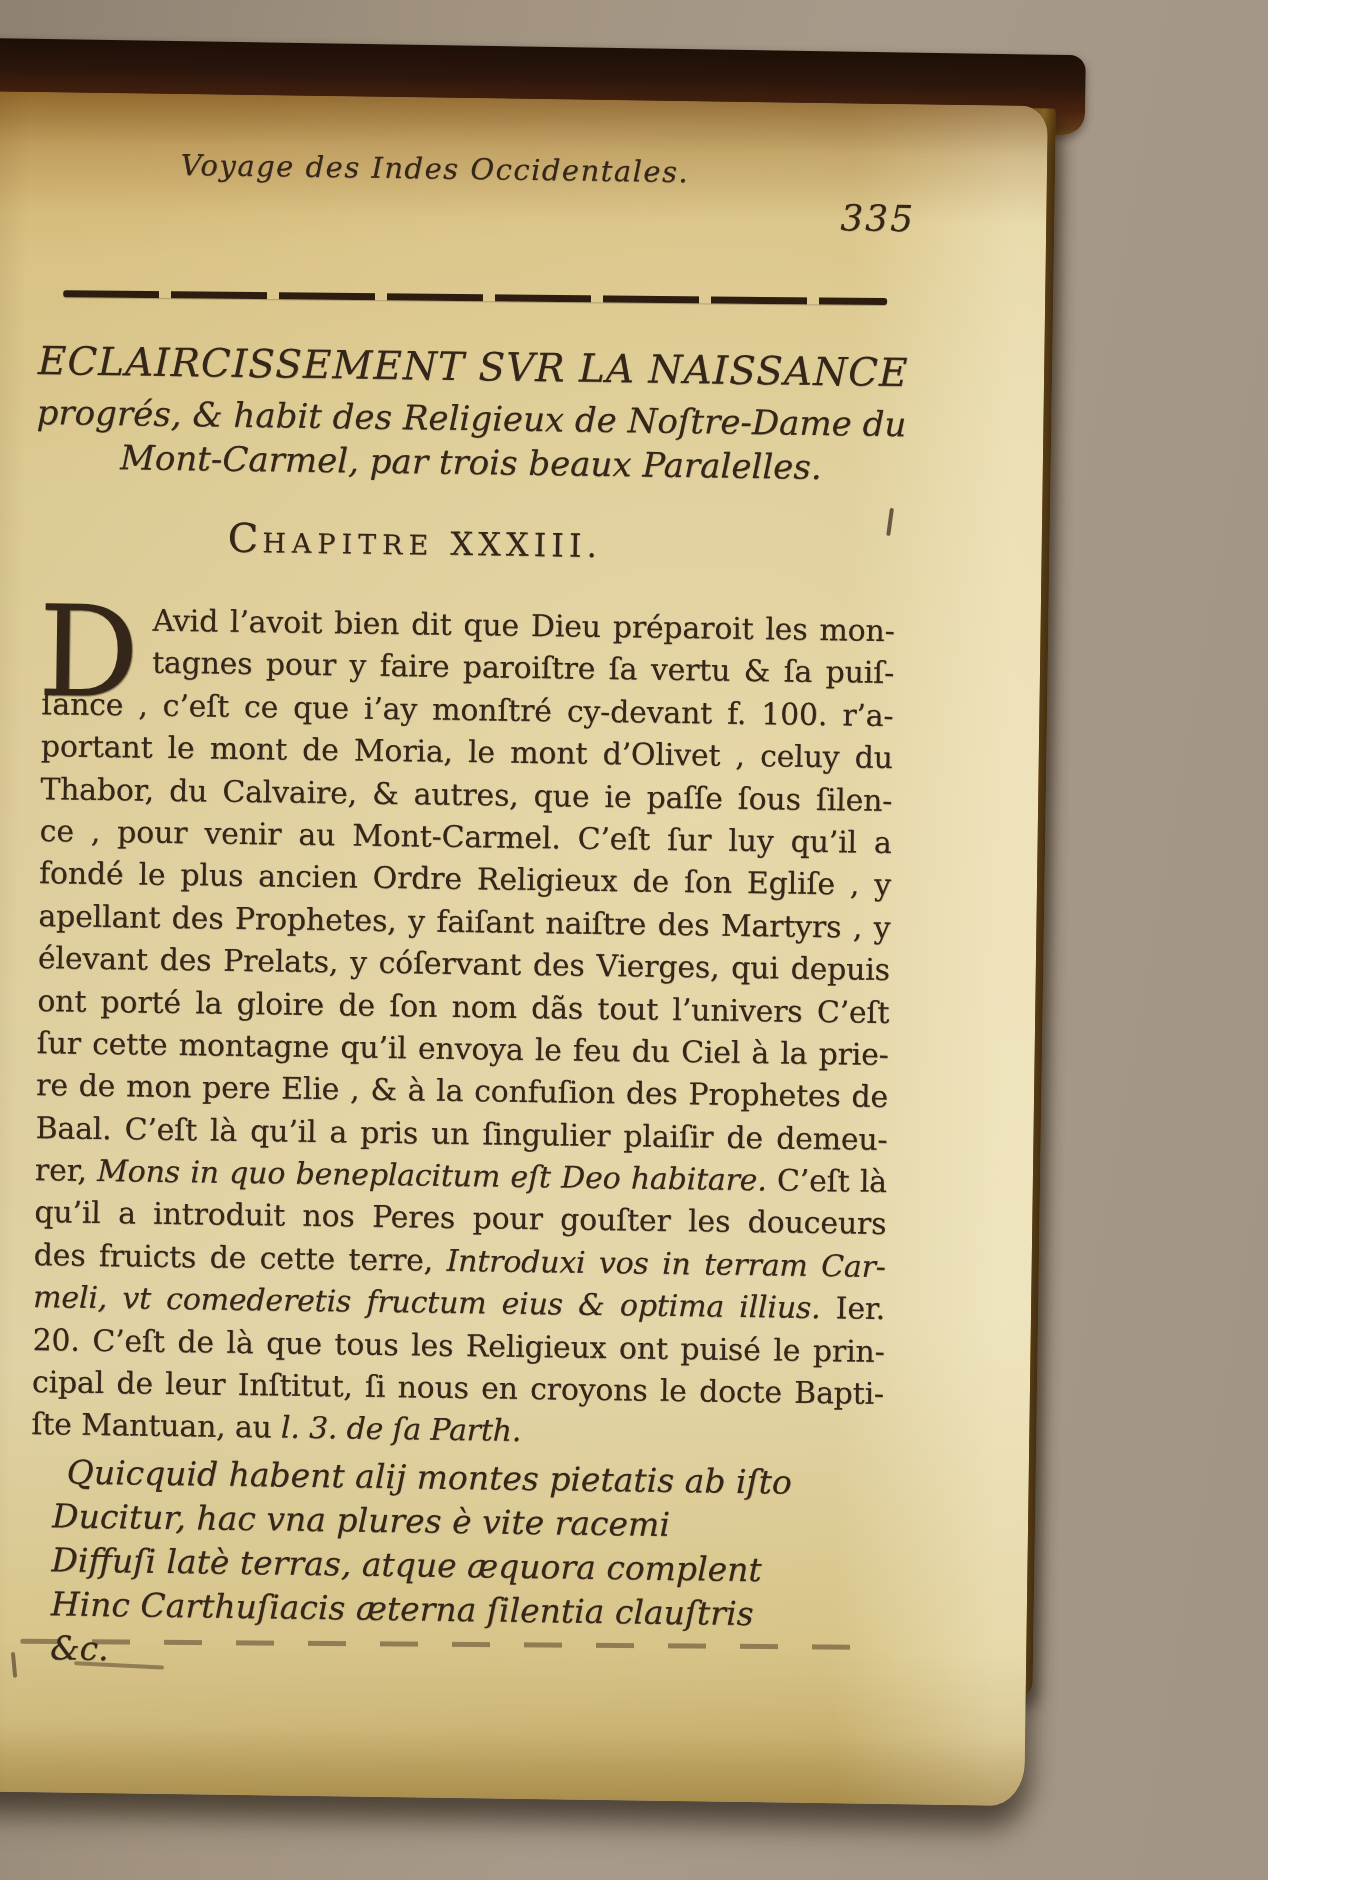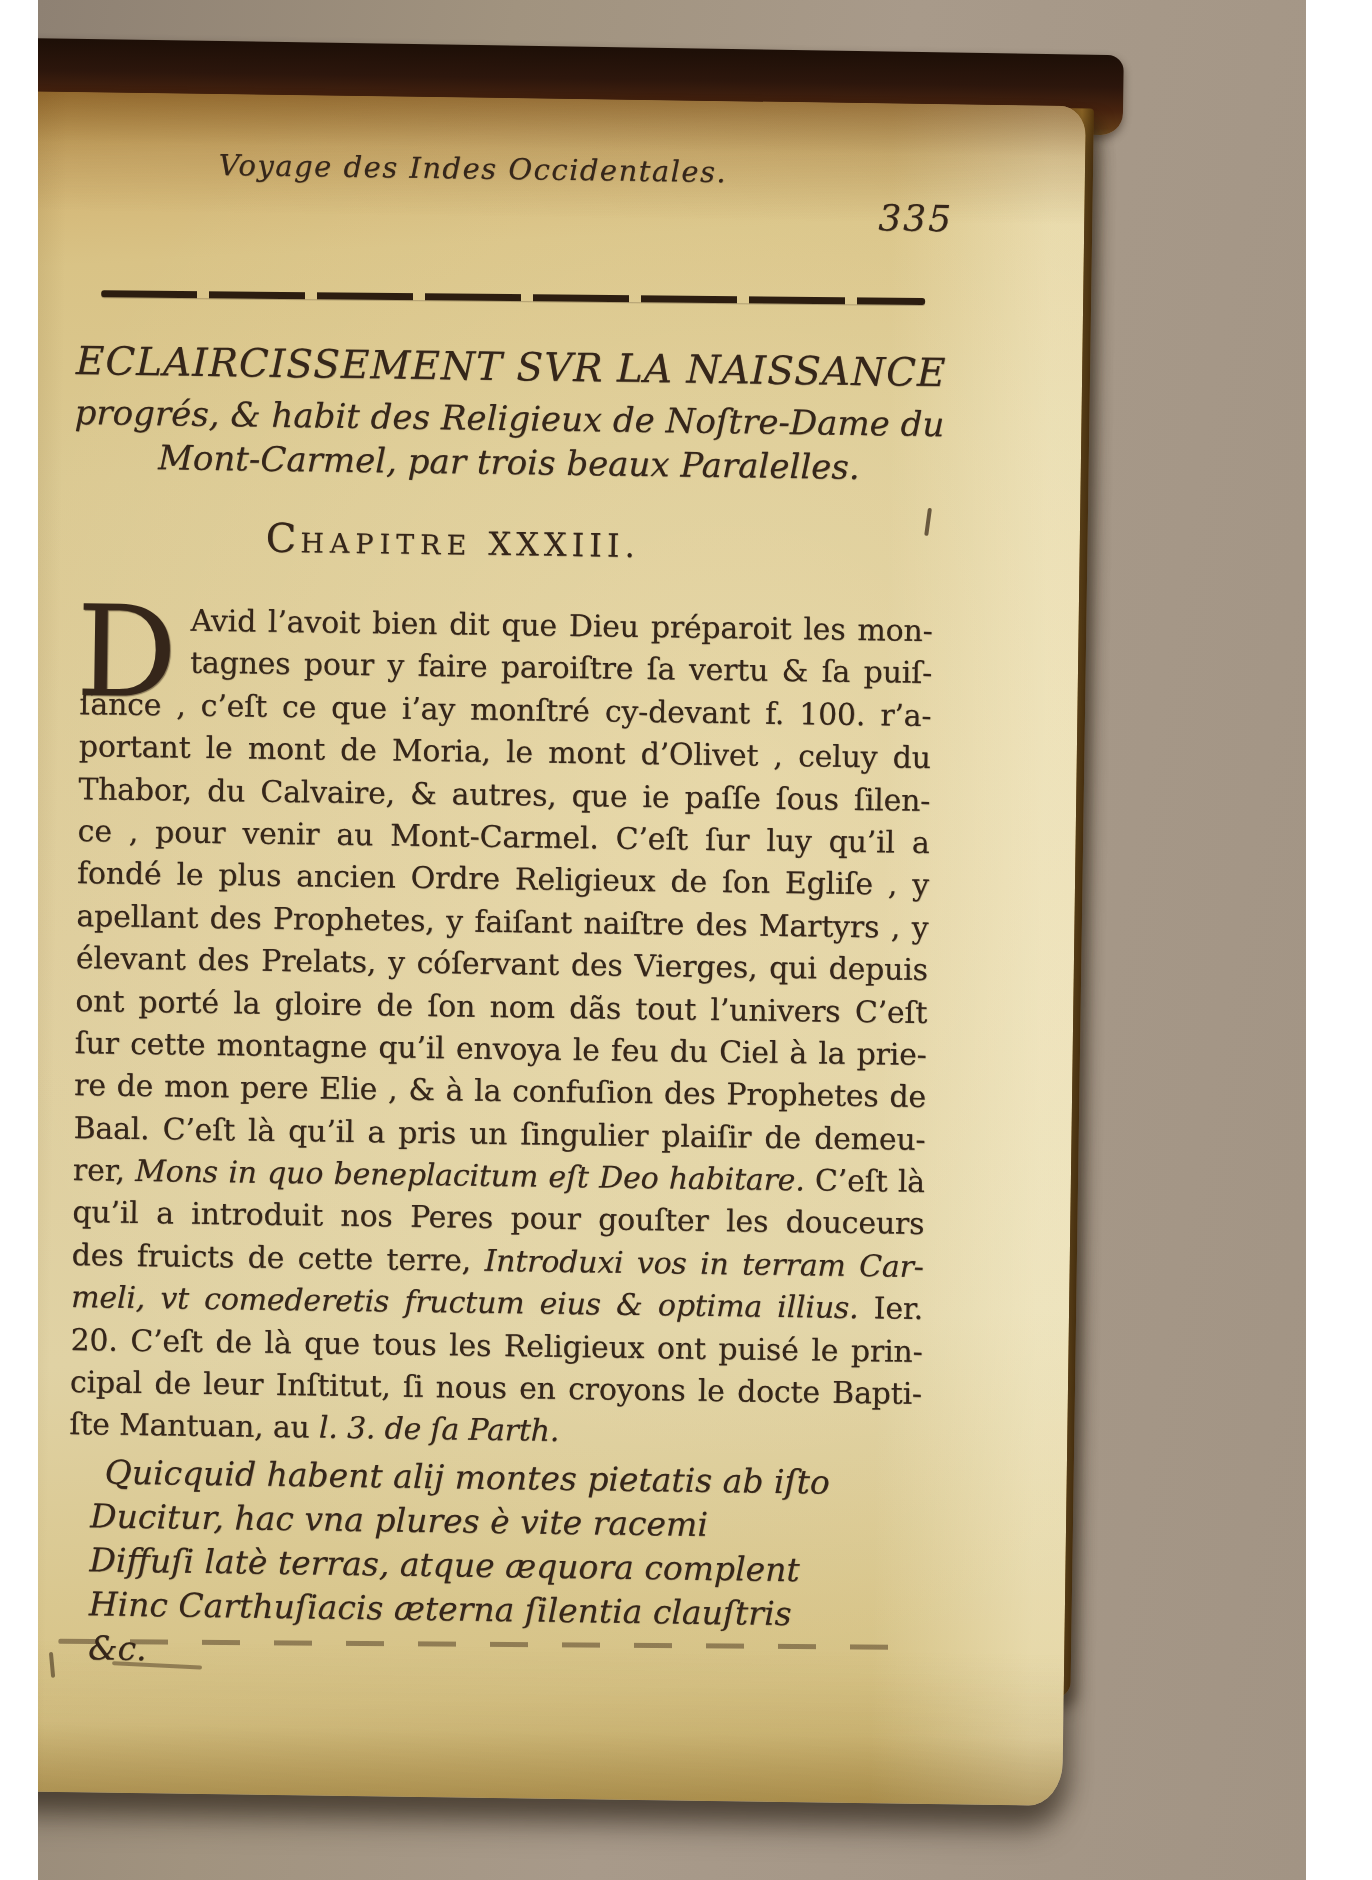--- a/index.html
+++ b/index.html
@@ -1,20 +1,19 @@
 <!DOCTYPE html>
 <html><head>
 <meta charset="utf-8">
 <style>
   html,body{margin:0;padding:0;}
   .scene{
     position:relative;width:1268px;height:1880px;overflow:hidden;
     background:linear-gradient(100deg,#8e8173 0%,#a1937f 30%,#a89a8a 55%,#a29484 100%);
     font-family:"DejaVu Serif", serif;
-    margin-left:38px;
   }
   
   .cover-band{
     position:absolute;left:-12px;top:38px;width:1098px;height:80px;
     transform:rotate(0.9deg);transform-origin:left top;
     background:linear-gradient(180deg,#1d0f07 0%,#2c160c 40%,#47230f 70%,#5f3a18 92%,#6e4d22 100%);
     border-radius:0 16px 22px 0;
     box-shadow:0 4px 8px rgba(30,18,8,.45);
   }
   

